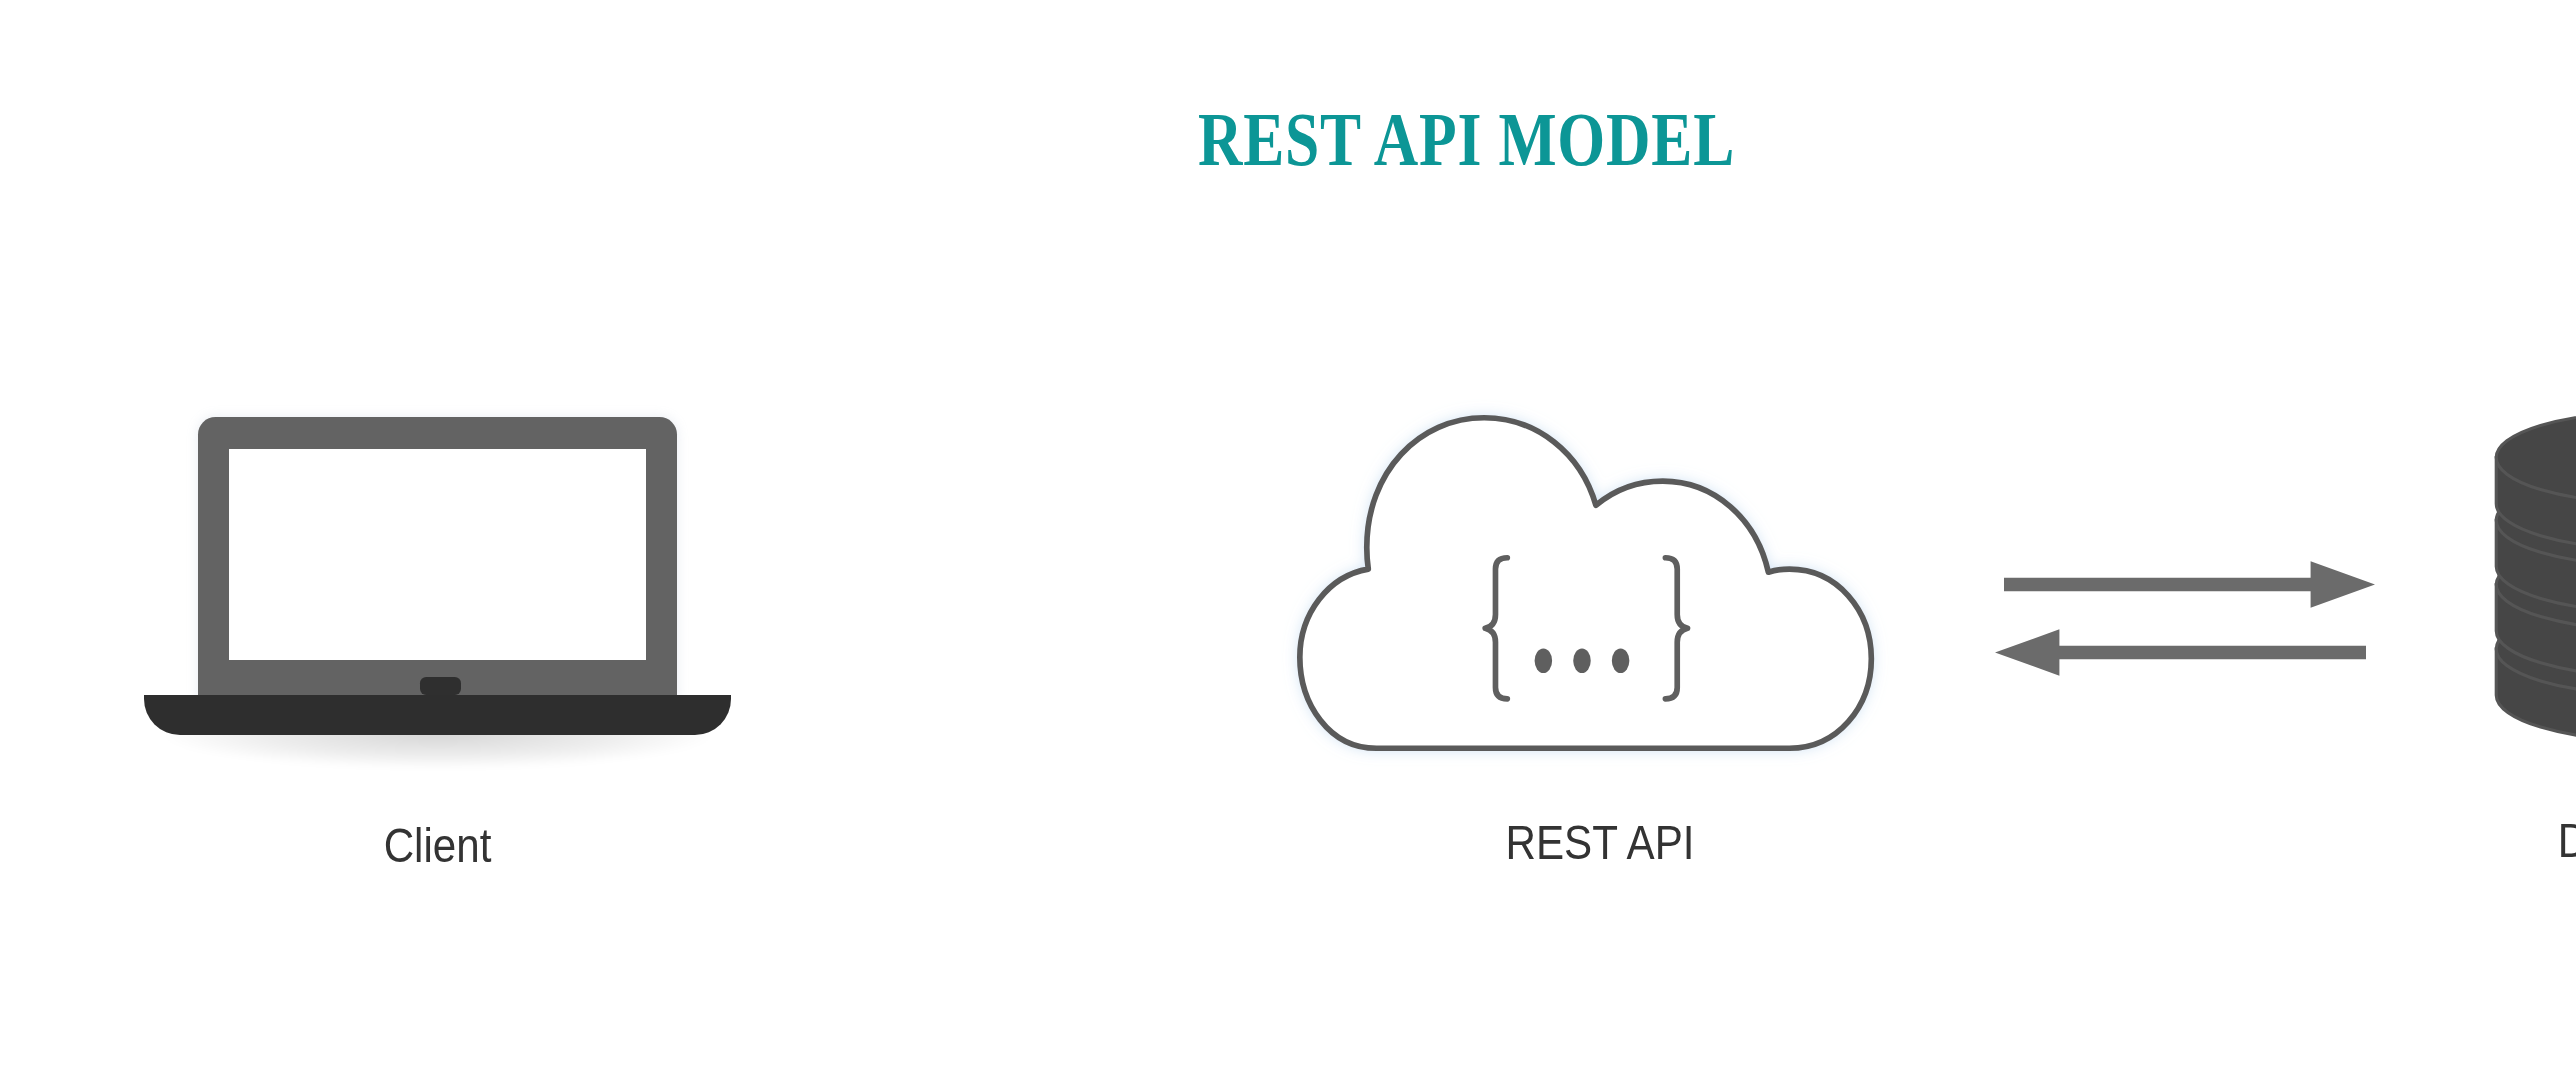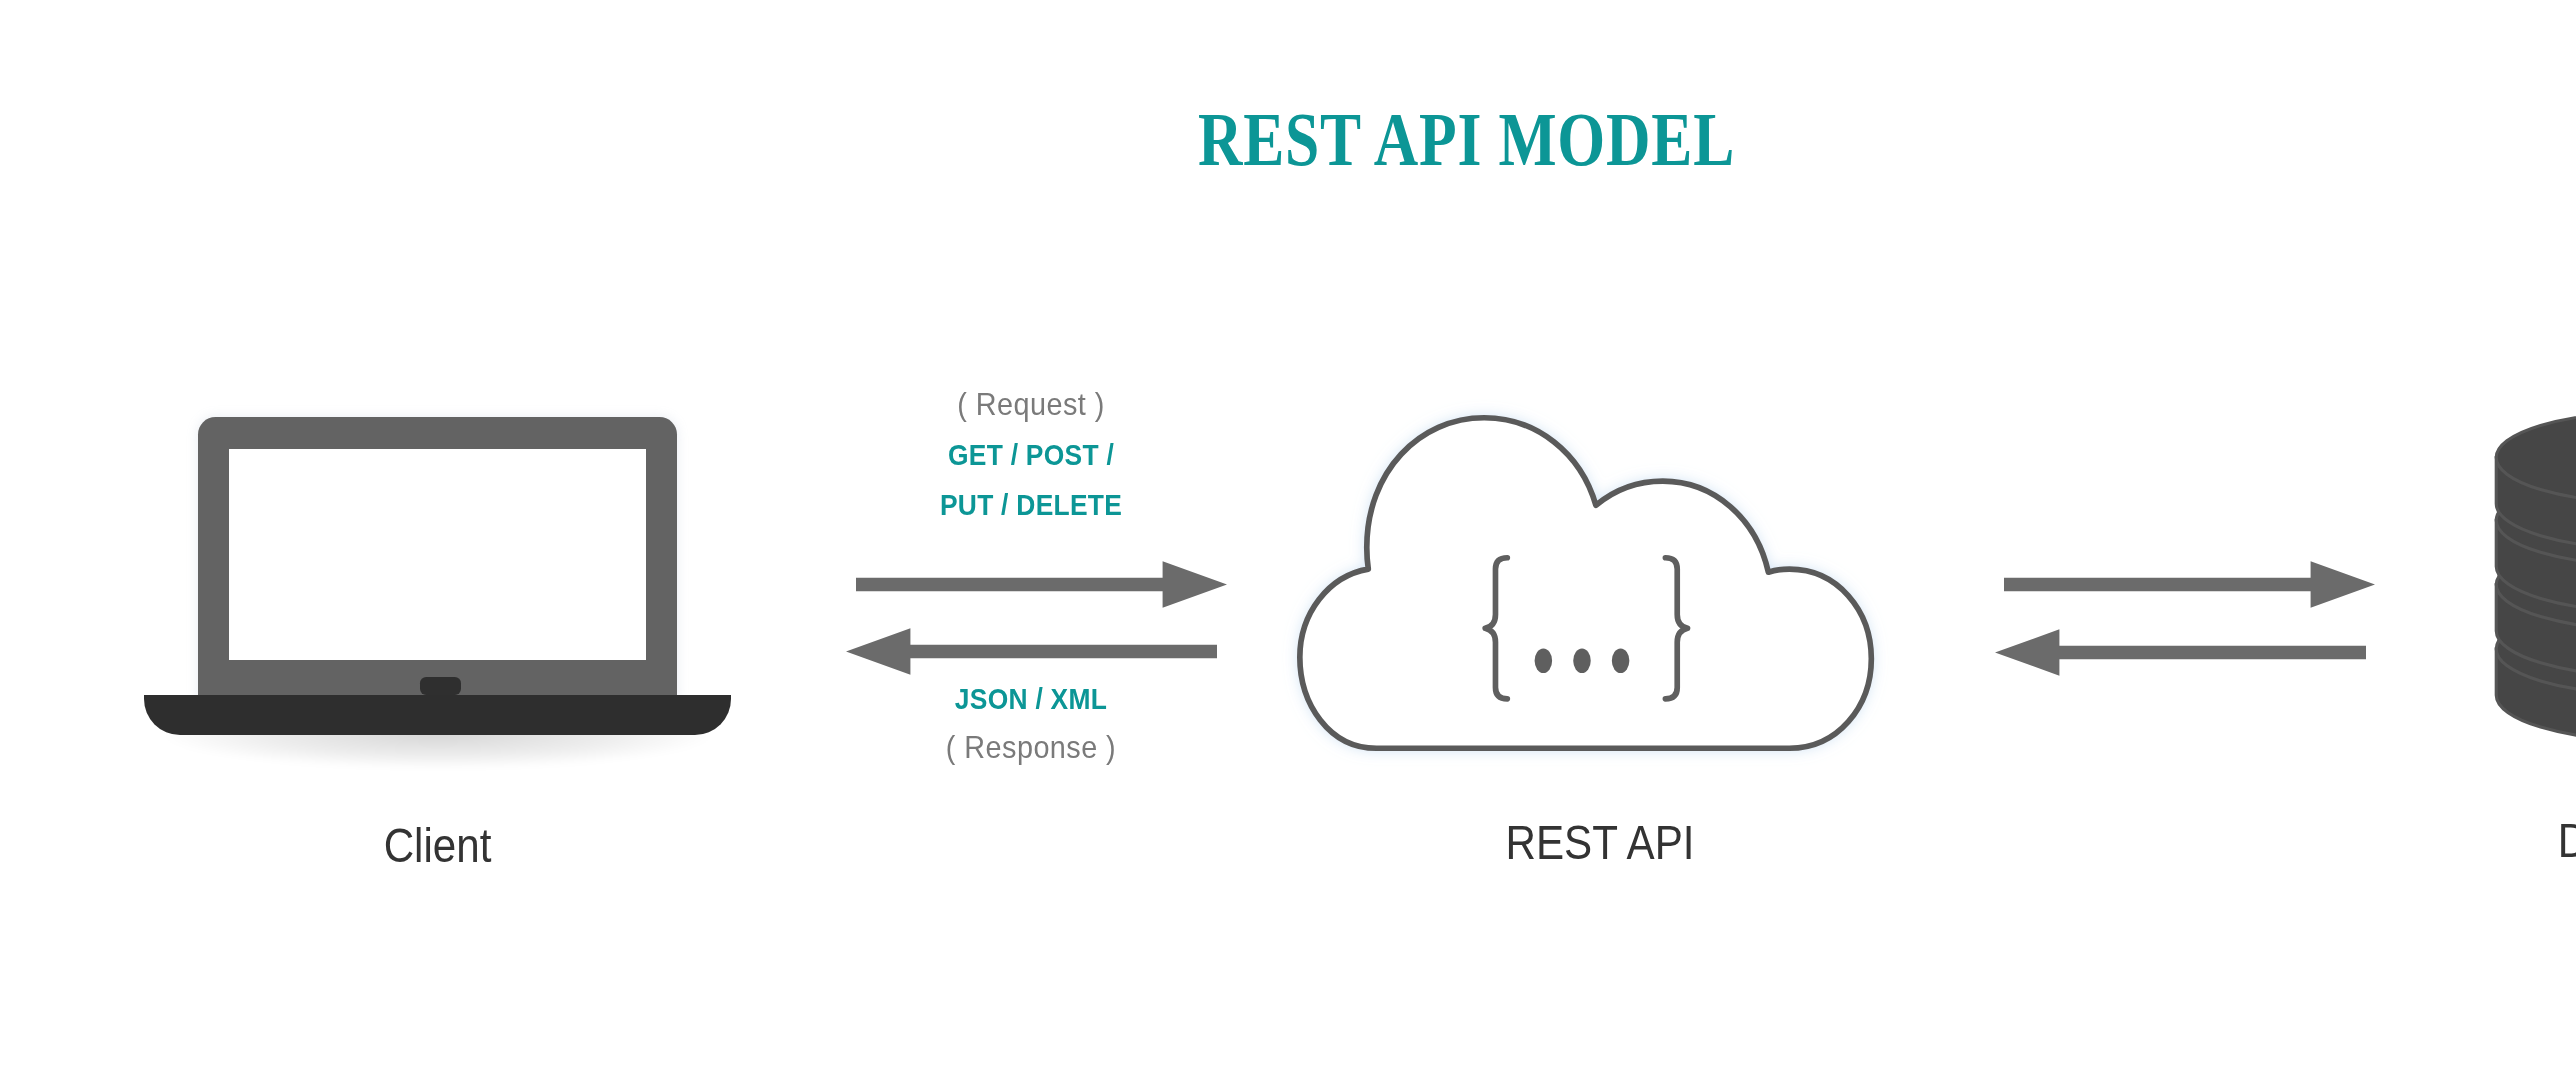--- a/index.html
+++ b/index.html
@@ -176,40 +176,20 @@
   <div id="laptop">
     <div id="laptop-shadow"></div>
     <div id="laptop-lid">
       <div id="laptop-screen"></div>
       <div id="laptop-nub"></div>
     </div>
     <div id="laptop-base"></div>
   </div>
   <div class="node-label lbl-client">Client</div>
 
-  <div id="center-flow">
-
-    <div class="flow-line flow-paren" id="req-paren">( Request )</div>
-
-    <div class="flow-line flow-verb" id="req-verbs-1">GET / POST /</div>
-
-    <div class="flow-line flow-verb" id="req-verbs-2">PUT / DELETE</div>
-
-    <svg class="arrow" style="left:57px; top:175px;" width="371" height="57" viewBox="0 0 720 110">
-      <path d="M0 42 H595 V10 L720 55 L595 100 V68 H0 Z" fill="#6b6b6b"></path>
-    </svg>
-
-    <svg class="arrow" style="left:47px; top:242px;" width="371" height="57" viewBox="0 0 720 110">
-      <path d="M720 42 H125 V10 L0 55 L125 100 V68 H720 Z" fill="#6b6b6b"></path>
-    </svg>
-
-    <div class="flow-line flow-verb" id="res-verbs">JSON / XML</div>
-
-    <div class="flow-line flow-paren" id="res-paren">( Response )</div>
-  </div>
 
   <div id="cloud">
     <svg width="654" height="381" viewBox="0 0 1270 740">
       <defs>
         <filter id="cloudGlow" x="-25%" y="-25%" width="150%" height="150%">
           <feGaussianBlur stdDeviation="16" result="b"></feGaussianBlur>
           <feFlood flood-color="#b9d4ef" flood-opacity="0.85" result="c"></feFlood>
           <feComposite in="c" in2="b" operator="in" result="g"></feComposite>
           <feMerge>
             <feMergeNode in="g"></feMergeNode>

